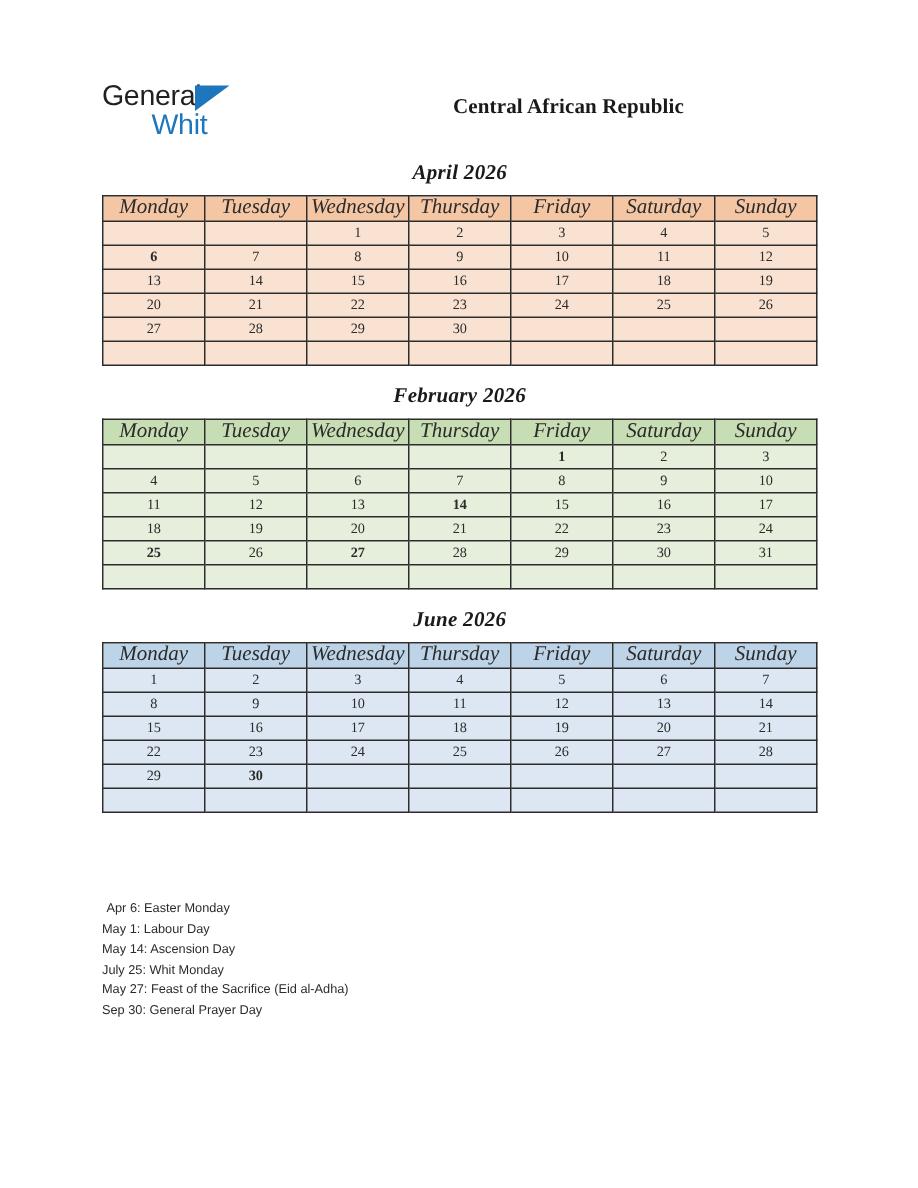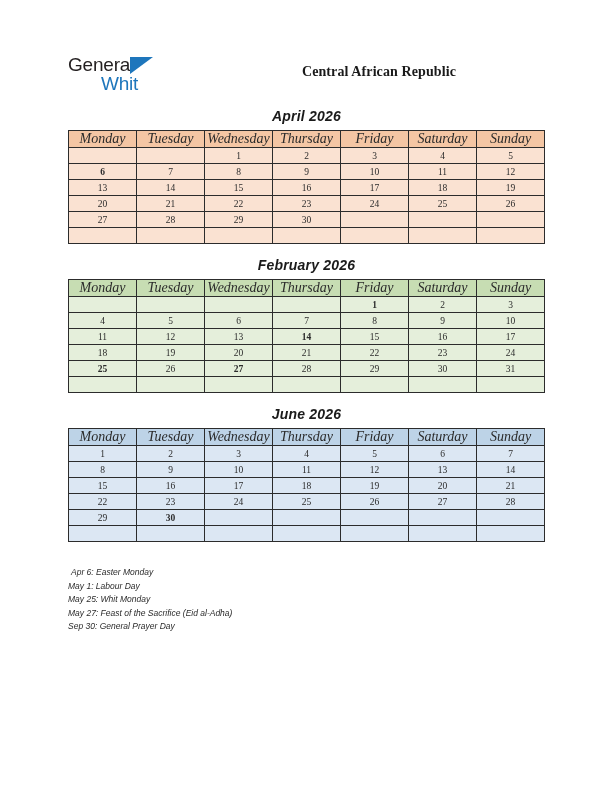--- a/index.html
+++ b/index.html
@@ -76,21 +76,21 @@
     position: absolute;
     left: 68px;
     width: 477px;
   }
   #cal-april { top: 108px; }
   #cal-may   { top: 257px; }
   #cal-june  { top: 406px; }
 
   .month-title {
     text-align: center;
-    font-family: Liberation Sans, sans-serif;
+    font-family: Liberation Serif, serif;
     font-weight: bold;
     font-style: italic;
     font-size: 14px;
     color: #1a1a1a;
     margin-bottom: 6px;
     letter-spacing: 0.2px;
   }
 
   table.cal {
     border-collapse: collapse;
@@ -126,23 +126,22 @@
   #cal-may th { background: #c7ddb3; }
   #cal-may td { background: #e5efdb; }
   
   #cal-june th { background: #bdd3e7; }
   #cal-june td { background: #dce7f3; }
 
   
   .legend {
     position: absolute;
     left: 68px;
-    top: 566px;
+    top: 599px;
     width: 420px;
-    font-style: italic;
   }
   .legend-item {
     font-family: "Liberation Sans", sans-serif;
     font-size: 8.5px;
     color: #2b2b2b;
     line-height: 13.6px;
     white-space: nowrap;
   }
   .legend-item:first-child { padding-left: 3px; }
 </style>
@@ -373,16 +372,17 @@
           <td class="empty">&nbsp;</td>
           <td class="empty">&nbsp;</td>
         </tr>
       </tbody>
   </table>
 </div>
 
 <div class="legend">
     <div class="legend-item">Apr 6: Easter Monday</div>
     <div class="legend-item">May 1: Labour Day</div>
-    <div class="legend-item">May 25: Whit Monday</div>
+    <div class="legend-item">May 14: Ascension Day</div>
+    <div class="legend-item">July 25: Whit Monday</div>
     <div class="legend-item">May 27: Feast of the Sacrifice (Eid al-Adha)</div>
     <div class="legend-item">Sep 30: General Prayer Day</div>
   </div>
 
 </body></html>

